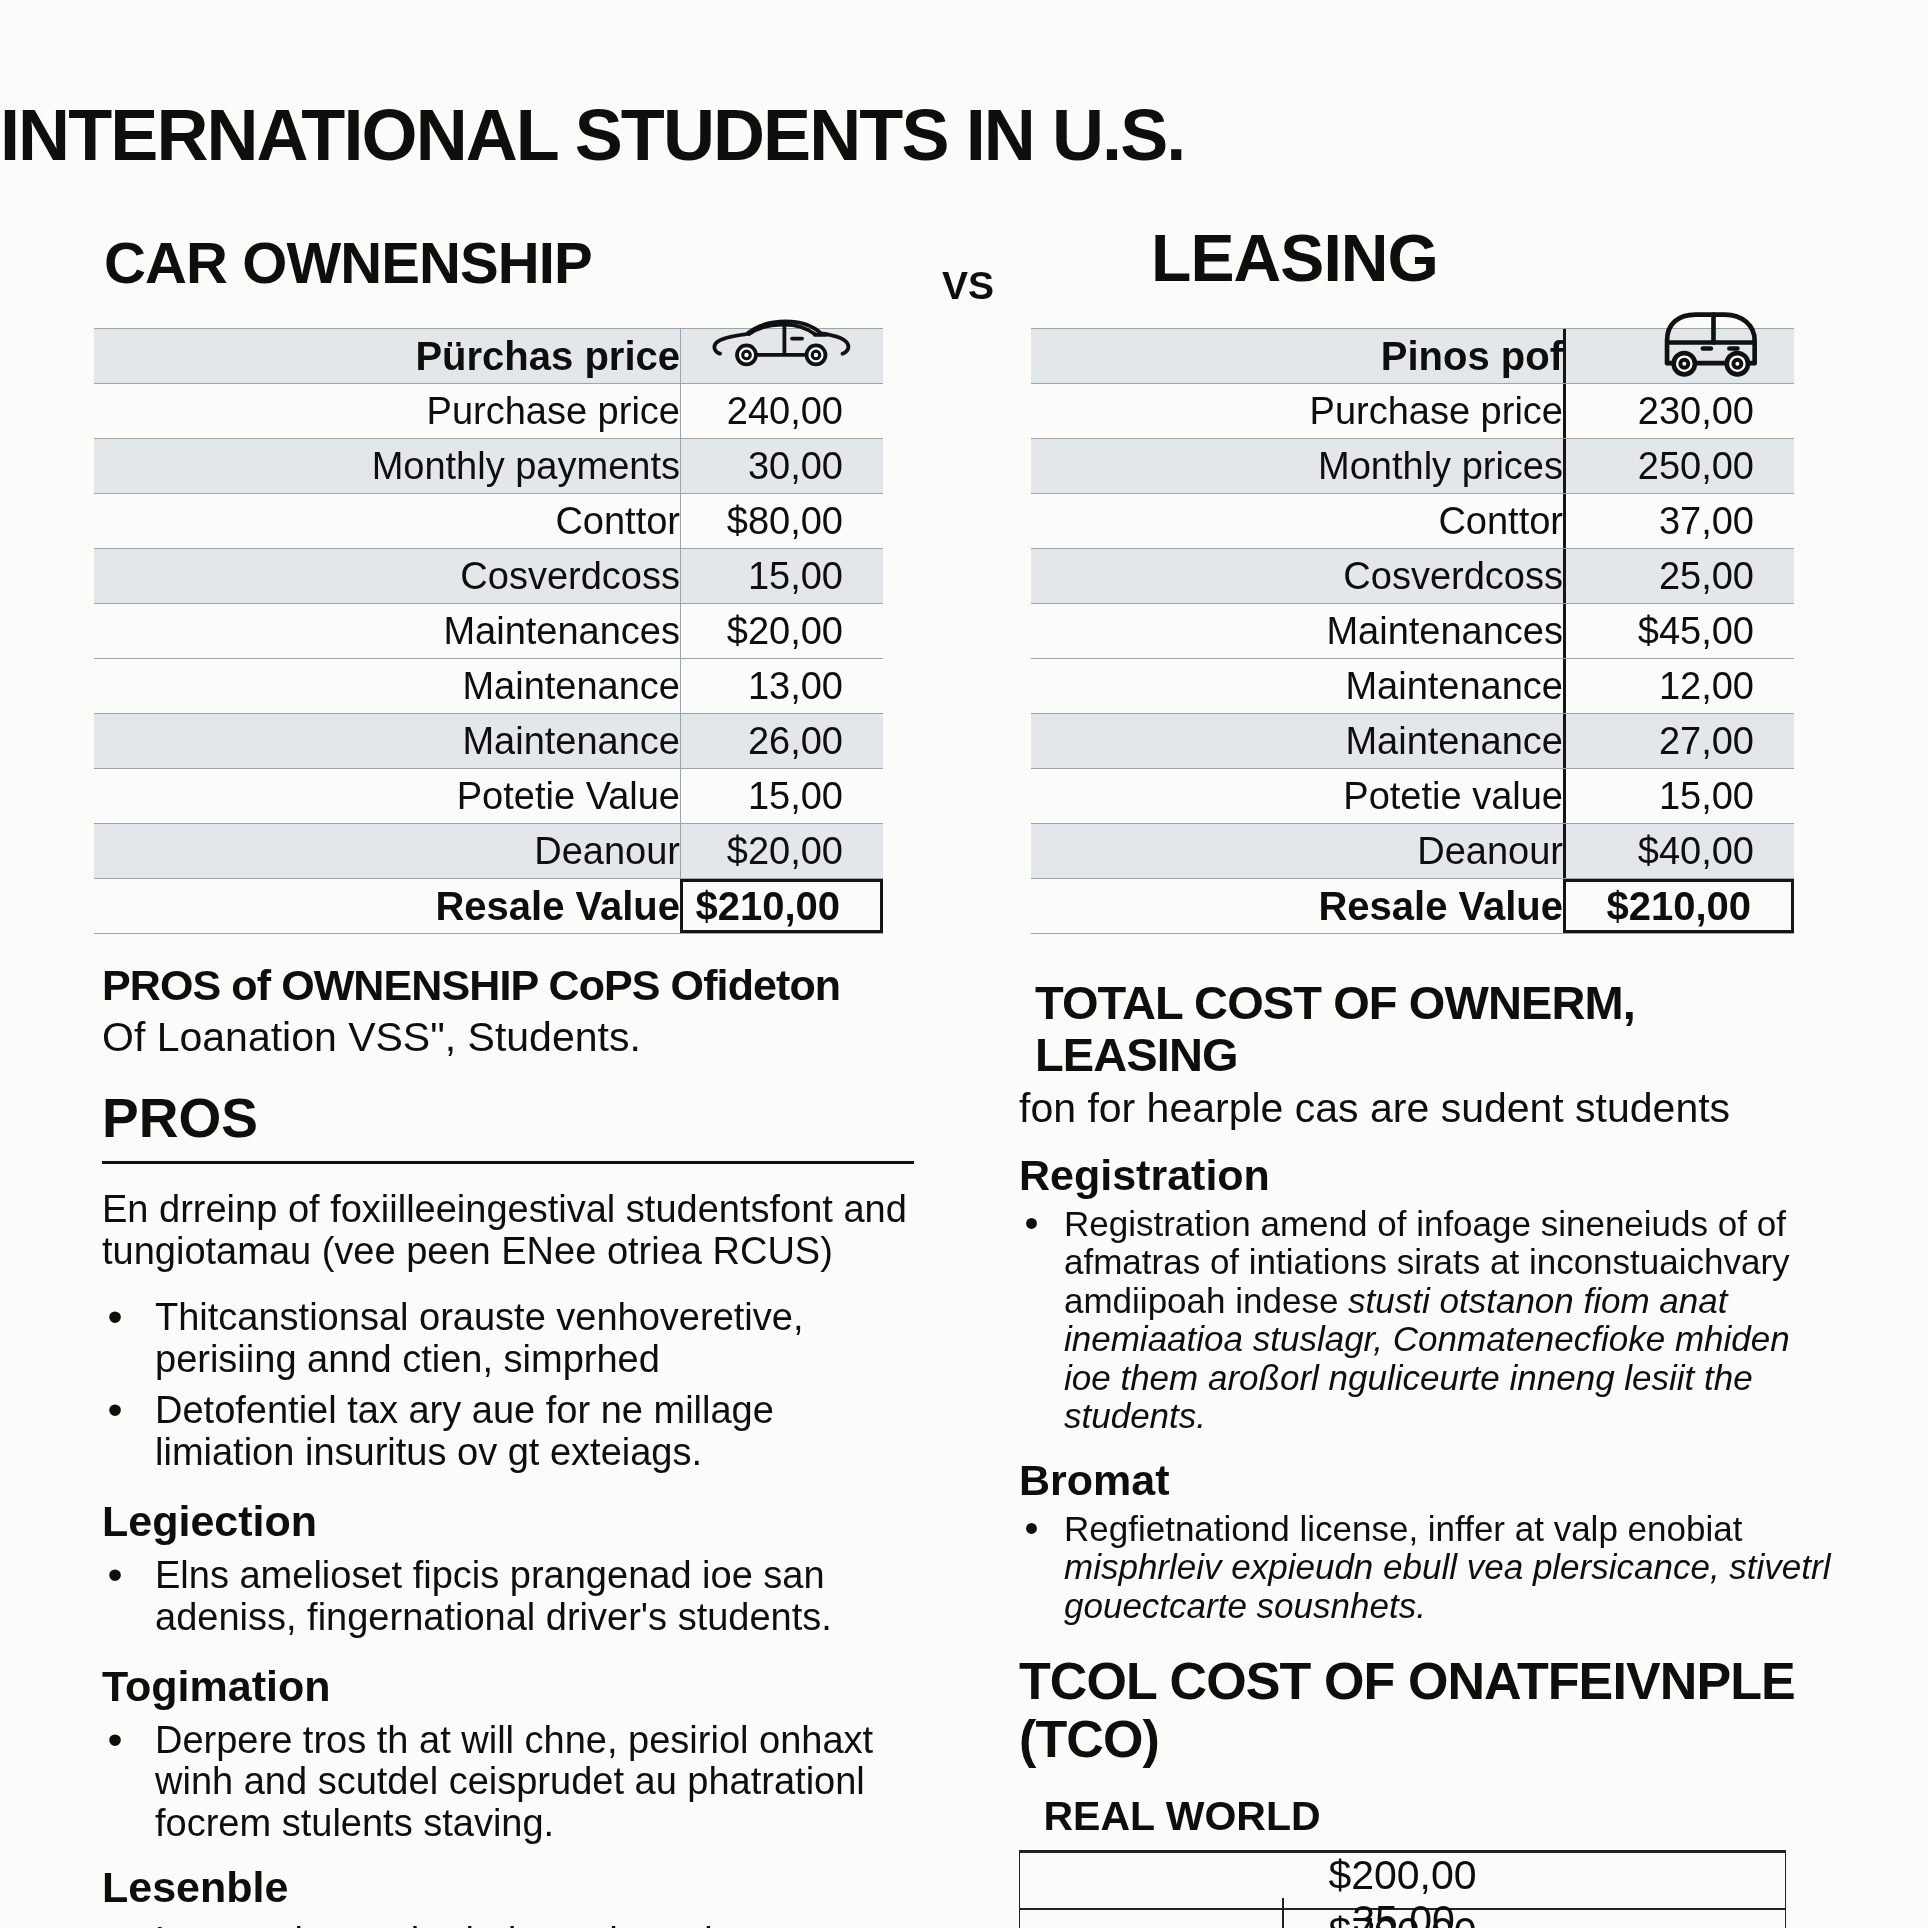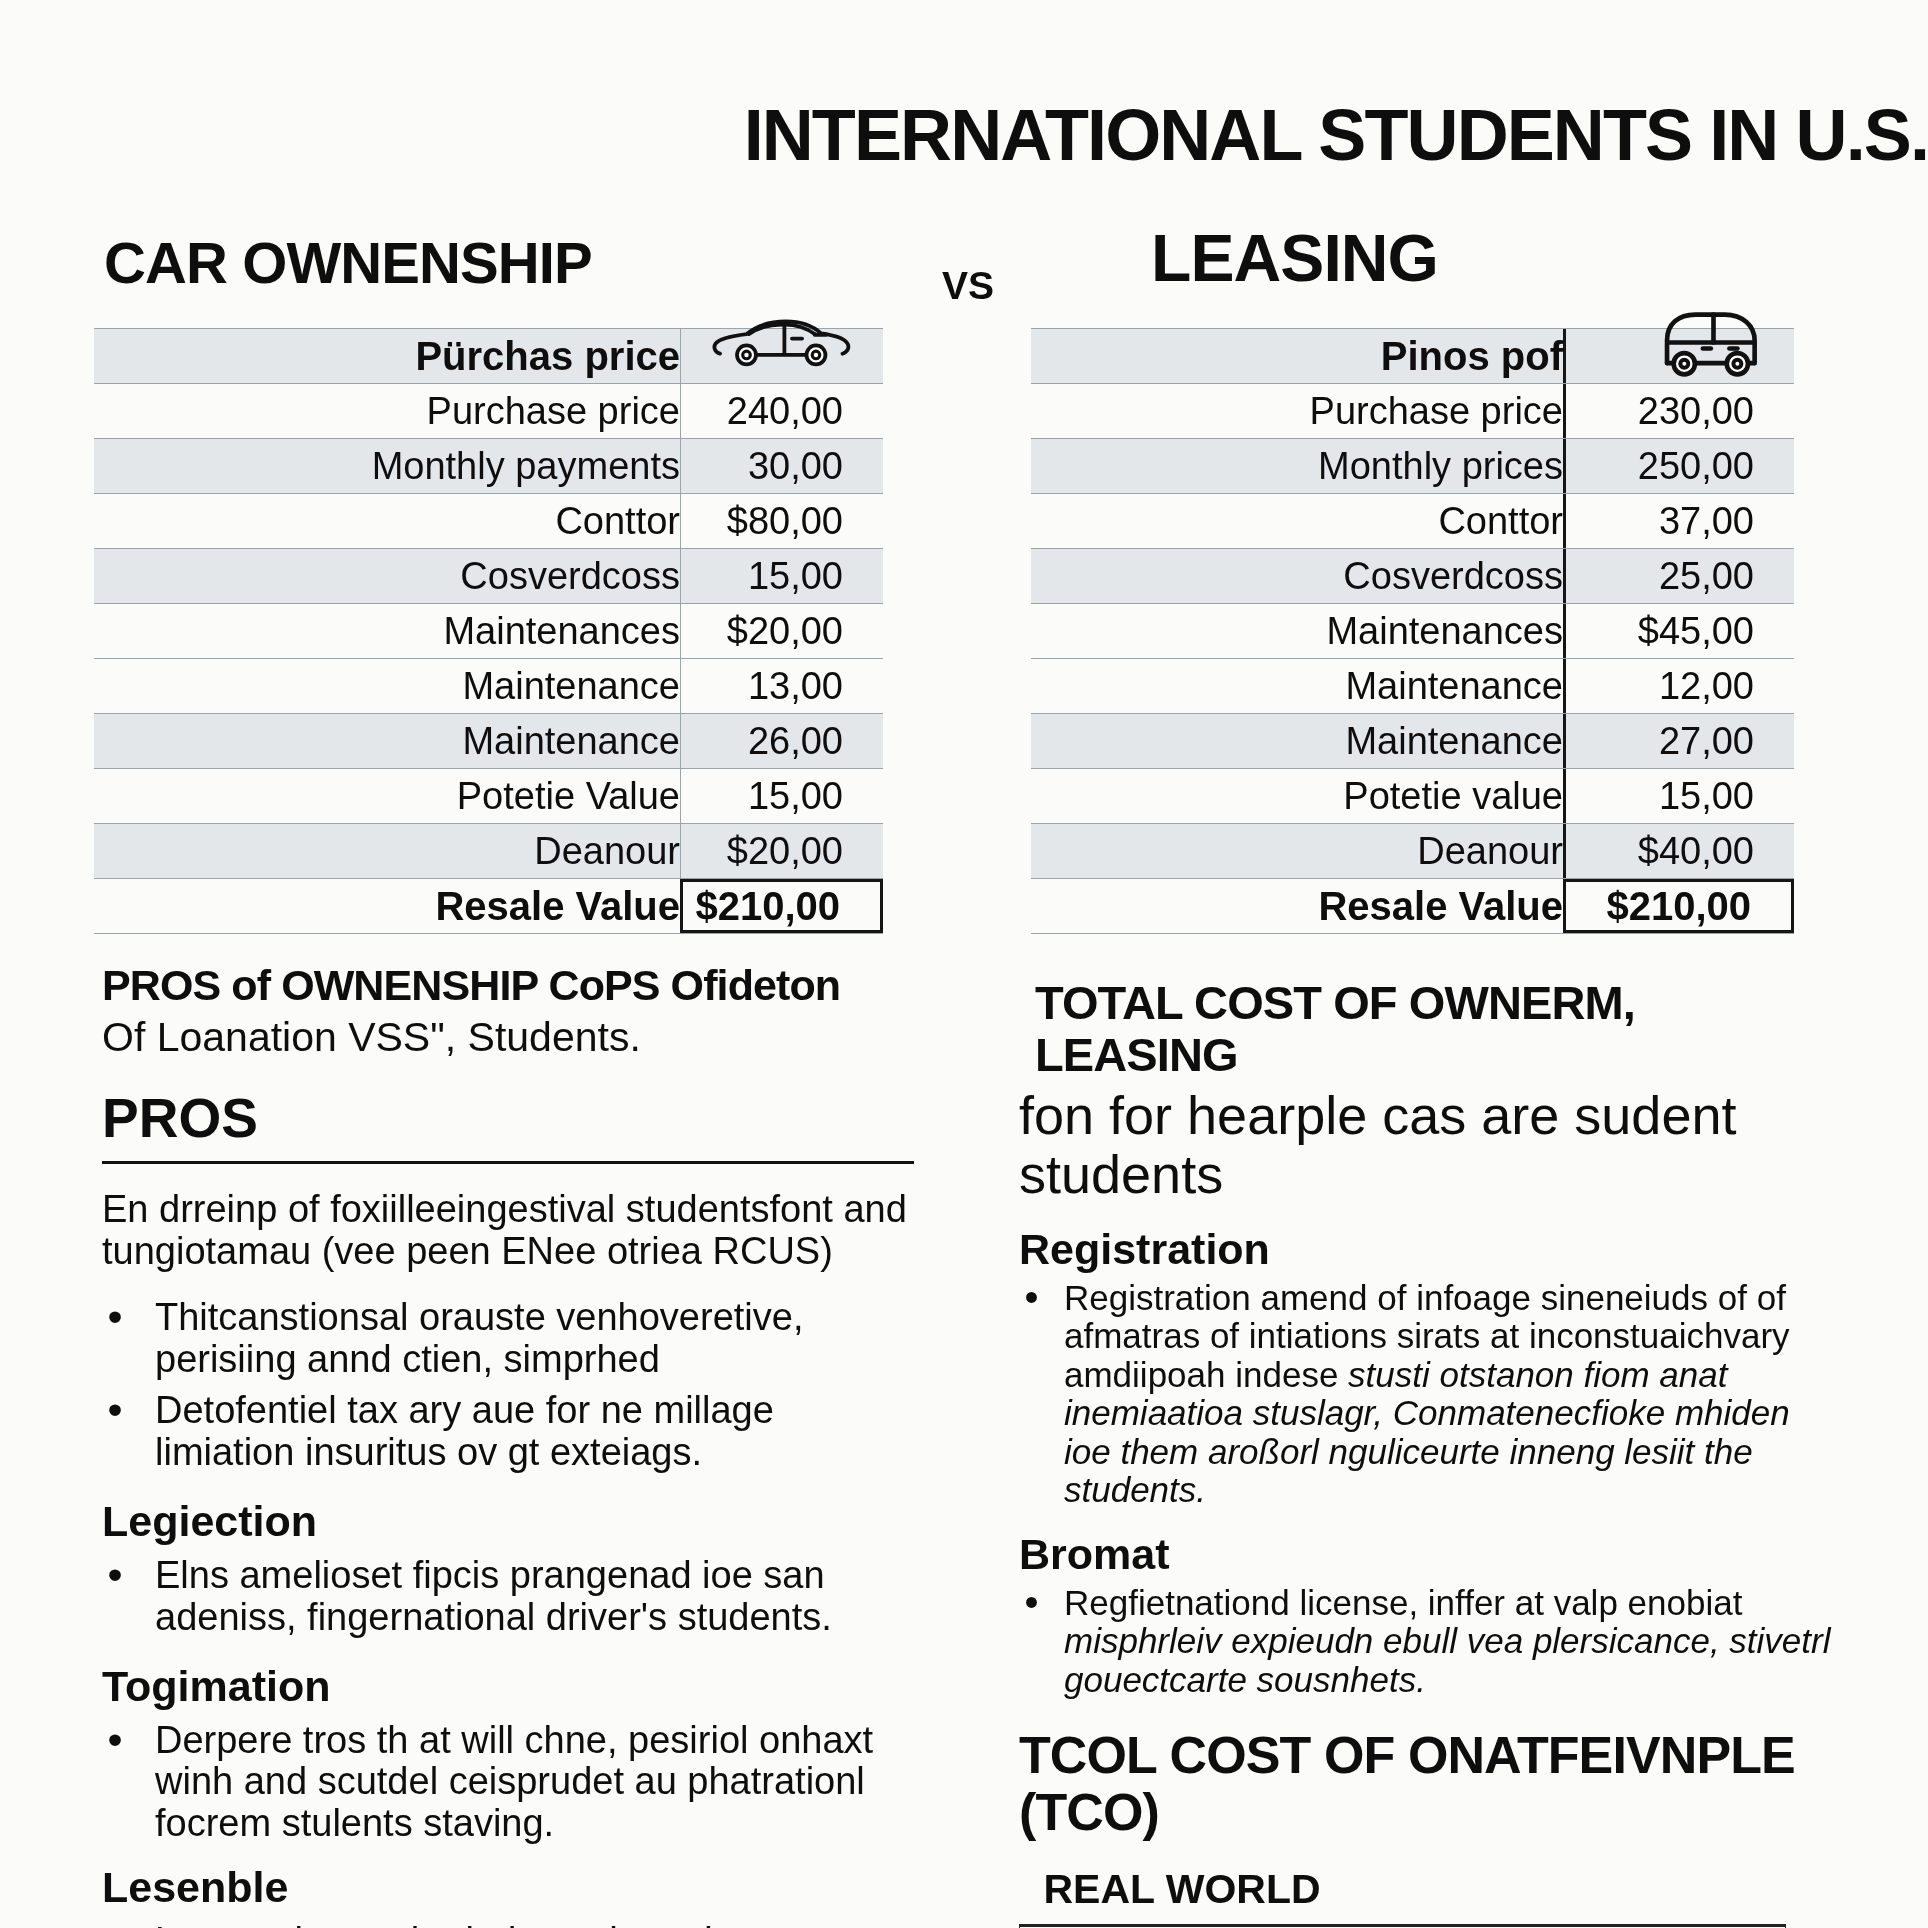--- a/index.html
+++ b/index.html
@@ -7,21 +7,21 @@
     position:relative;
     width:1928px;height:1928px;
     background:#fbfbf9;
     color:#0e0e0e;
     font-family:"Liberation Sans","DejaVu Sans",sans-serif;
     overflow:hidden;
   }
   
   .main-title{
     position:absolute;top:94px;left:0;width:100%;
-    text-align:right;font-size:72px;font-weight:bold;letter-spacing:-1.9px;
+    text-align:left;font-size:72px;font-weight:bold;letter-spacing:-1.9px;
   }
   .left-heading{position:absolute;left:104px;top:229px;font-size:58px;font-weight:bold;letter-spacing:-0.9px;}
   .vs-label{position:absolute;left:942px;top:264px;font-size:39px;font-weight:bold;}
   .right-heading{position:absolute;left:1151px;top:220px;font-size:66px;font-weight:bold;letter-spacing:-0.9px;}
 
   
   .cmp-table{position:absolute;border-top:1.9px solid #9aa4ab;text-align:right;}
   .cmp-table.left{left:94px;top:328px;width:789px;}
   .cmp-table.right{left:1031px;top:328px;width:763px;}
   .t-row{display:flex;height:54px;align-items:center;border-bottom:1.9px solid #9aa4ab;}
@@ -50,21 +50,21 @@
               border-bottom:3.8px solid #111;}
   .body-text{font-size:38px;margin-top:24.5px;}
   .bullets{margin-top:24.5px;}
   .bullet{position:relative;padding-left:53px;font-size:38px;margin-top:9.4px;}
   .bullet::before{content:"\2022";position:absolute;left:5.6px;top:-3.8px;font-size:43px;}
   .sub-head{font-size:43px;font-weight:bold;margin-top:24.5px;}
   .sub-head.tight{margin-top:19px;}
   .ital{font-style:italic;}
 
   .col-right .sec-bold-lg{font-size:47px;margin-left:16px;}
-  .col-right .sec-sub{font-size:54px;}
+  .col-right .sec-sub{font-size:41px;}
   .col-right .sub-head{font-size:43px;margin-top:21px;}
   .col-right .bullet{font-size:35px;padding-left:45px;margin-top:5.6px;}
   .col-right .bullet::before{font-size:40px;top:-3.8px;}
   .tco-heading{font-size:52px;font-weight:bold;letter-spacing:-0.9px;margin-top:28px;}
   .real-world{font-size:41px;font-weight:bold;margin-top:26px;margin-left:24.5px;}
 
   
   .tco-table{margin-top:11.3px;width:765px;border-top:3.8px solid #222;border-bottom:3.8px solid #222;
              border-left:1.9px solid #222;border-right:1.9px solid #222;}
   .tco-row{display:flex;height:55px;align-items:center;border-bottom:2.8px solid #222;flex-direction:column;}

